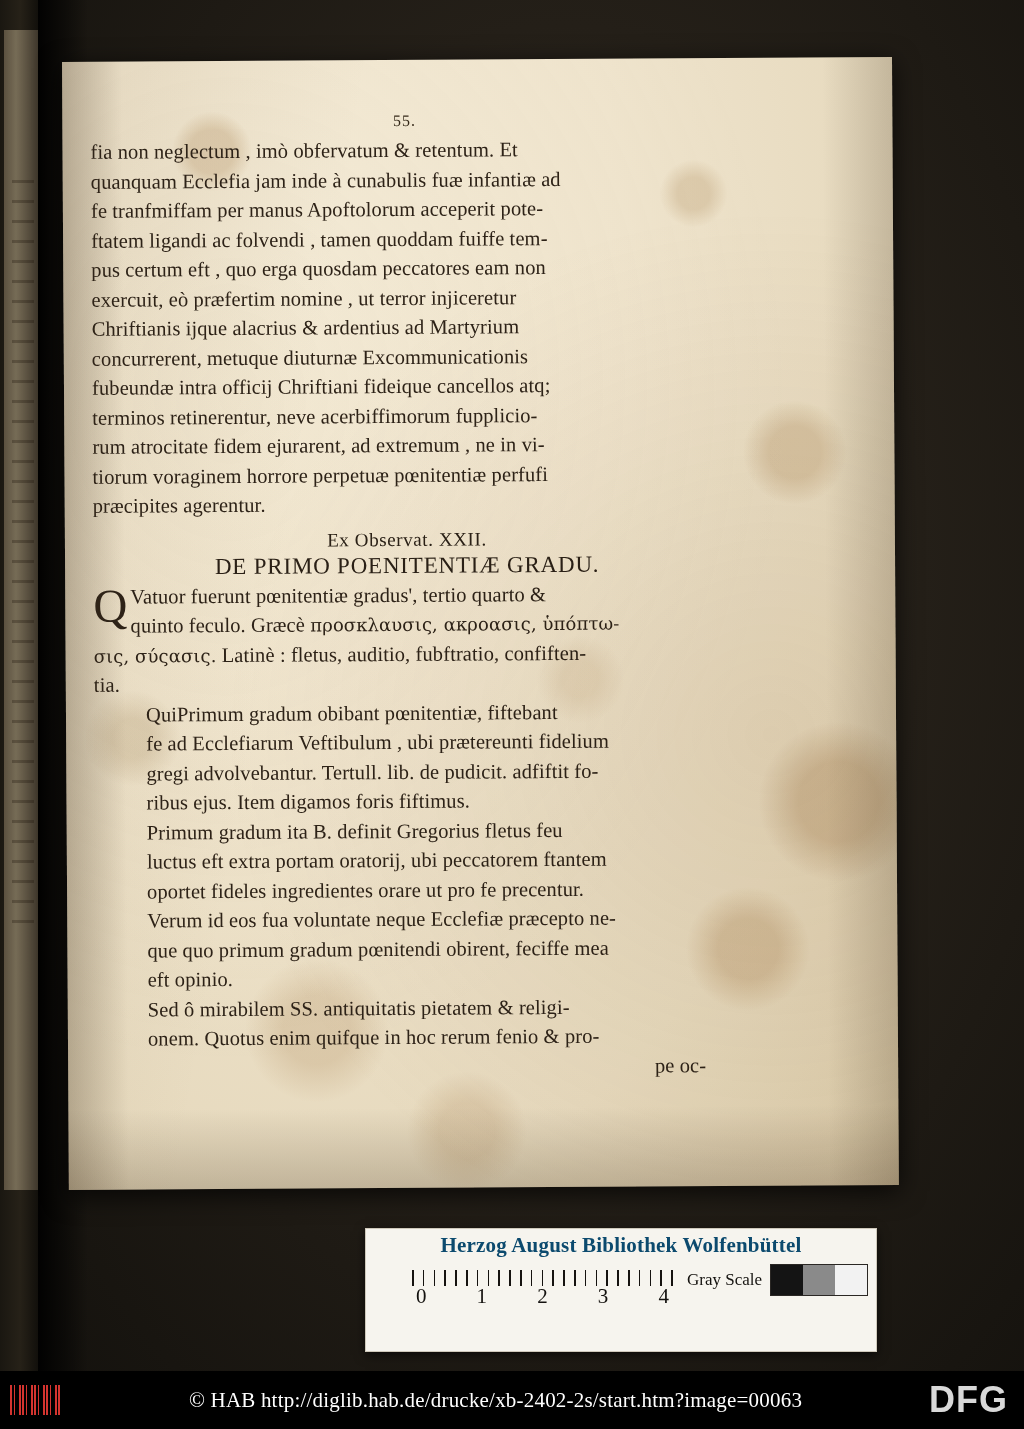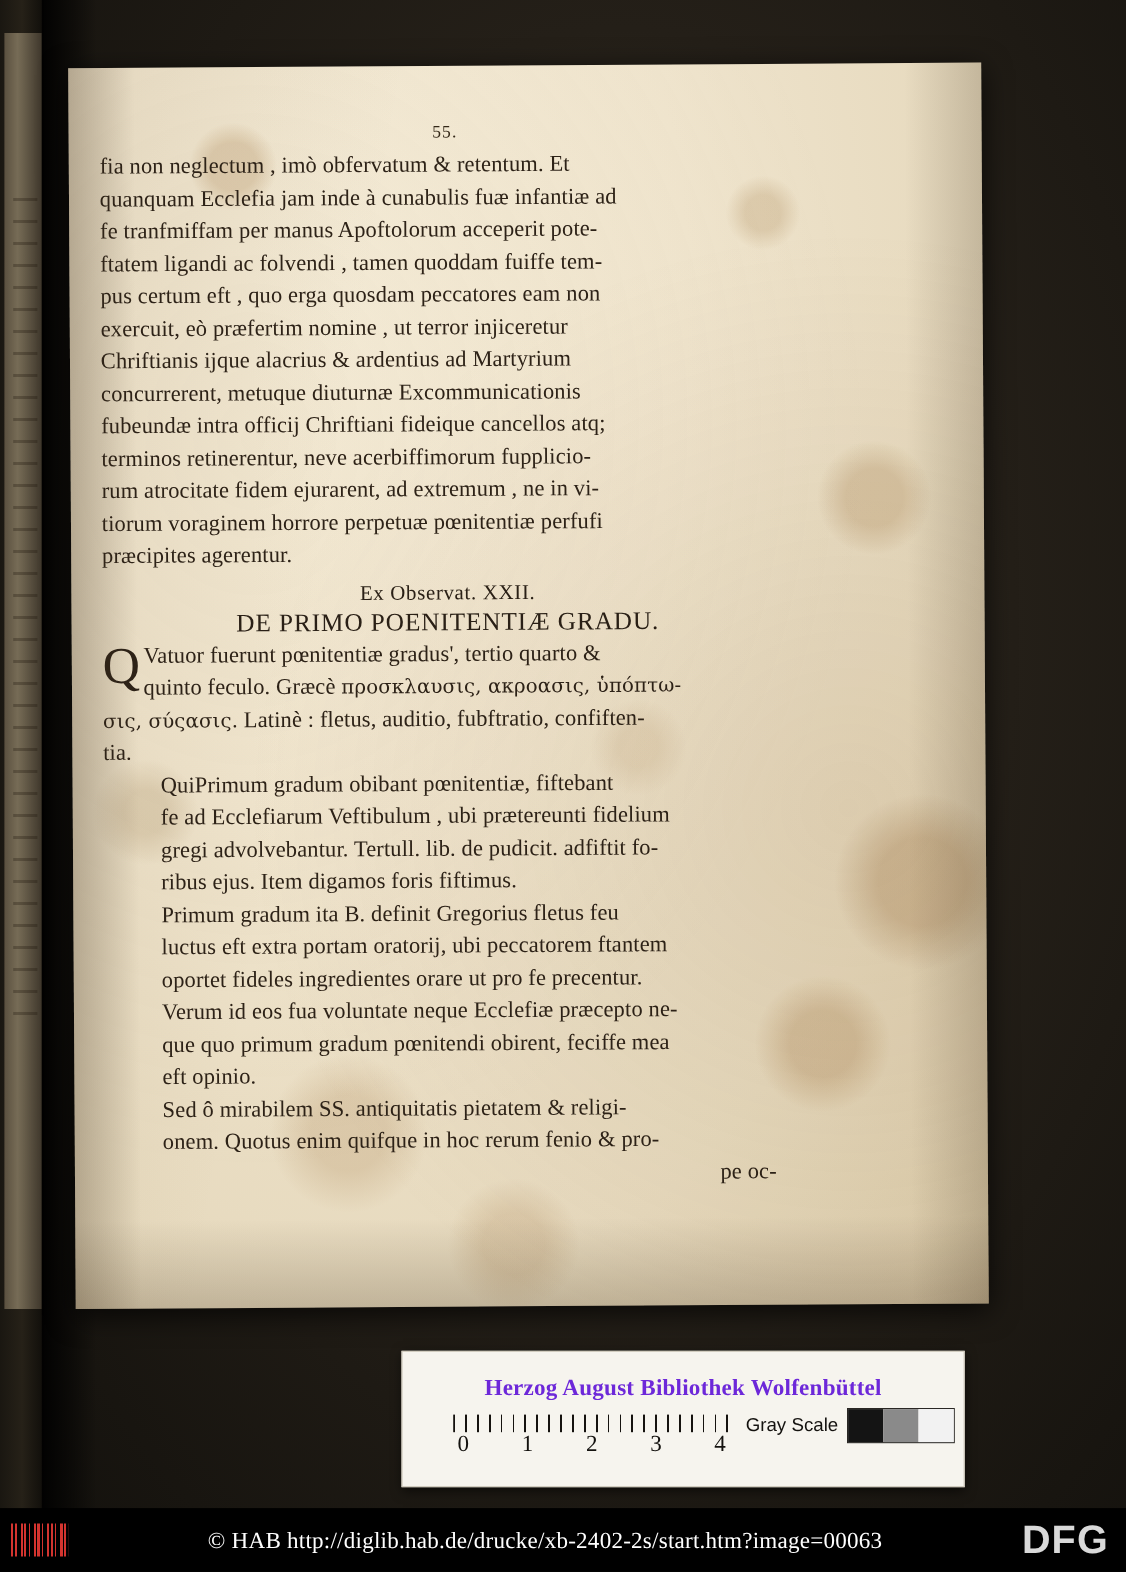--- a/index.html
+++ b/index.html
@@ -175,22 +175,22 @@
     height: 122px;
     background: #f6f4ee;
     border: 1px solid #cfc9bb;
     box-shadow: 0 3px 10px rgba(0,0,0,.6);
   }
   #target-title {
     text-align: center;
     font-family: "Liberation Serif", serif;
     font-weight: bold;
     font-size: 21px;
-    color: #6d28d9;
-    padding-top: 20px;
+    color: #0c4a6e;
+    padding-top: 4px;
     letter-spacing: .2px;
   }
   #target-lower {
     display: flex;
     align-items: flex-start;
     padding: 4px 8px 0 8px;
   }
   #ruler {
     width: 270px;
     margin-left: 38px;
@@ -216,21 +216,21 @@
     padding: 0 4px;
     margin-top: -2px;
   }
   #grayscale-area {
     display: flex;
     align-items: center;
     margin-left: 14px;
     margin-top: 2px;
   }
   #grayscale-label {
-    font-family: Liberation Sans, sans-serif;
+    font-family: Liberation Serif, serif;
     font-size: 17px;
     color: #14120f;
     margin-right: 8px;
     white-space: nowrap;
   }
   #grayscale-patches {
     display: flex;
     border: 1px solid #2a2724;
     height: 30px;
     width: 96px;

